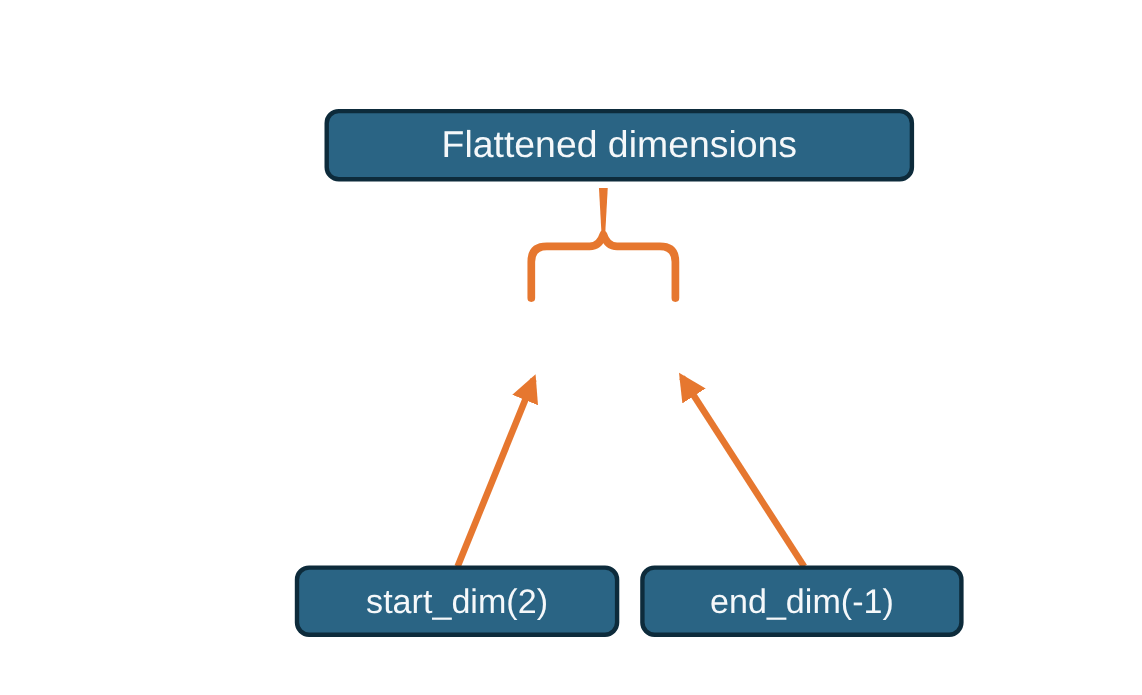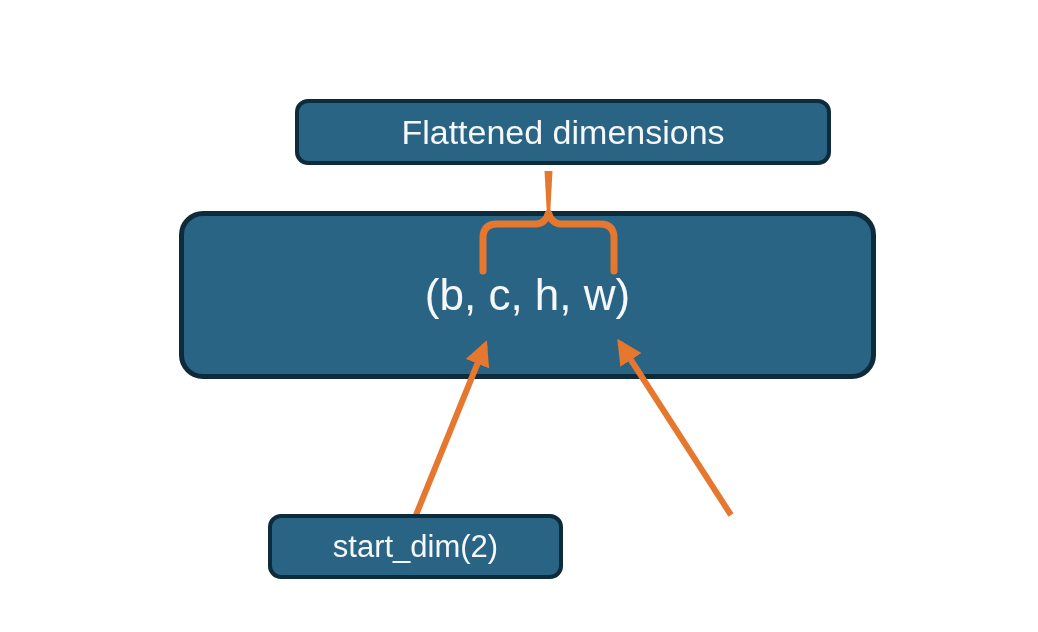--- a/index.html
+++ b/index.html
@@ -75,28 +75,28 @@
 </style>
 </head>
 <body>
 
 <div class="canvas">
 
   <div class="node node-title">
     <span class="label">Flattened dimensions</span>
   </div>
 
-  <div class="node node-tuple">
-    <span class="label">(b, c, h, w)</span>
-  </div>
 
   <div class="node node-start">
     <span class="label">start_dim(2)</span>
   </div>
 
+  <div class="node node-end">
+    <span class="label">end_dim(-1)</span>
+  </div>
 
   <svg class="overlay" width="1038" height="632" viewBox="0 0 1038 632">
     <defs>
       <marker id="arrowhead" viewBox="0 0 10 10" refX="8" refY="5" markerWidth="4.2" markerHeight="4.2" orient="auto-start-reverse">
         <path d="M0,0 L10,5 L0,10 z" fill="#e6772f"></path>
       </marker>
     </defs>
 
     <polygon points="544.5,171 552.5,171 550,216 547,216" fill="#e6772f"></polygon>
 

